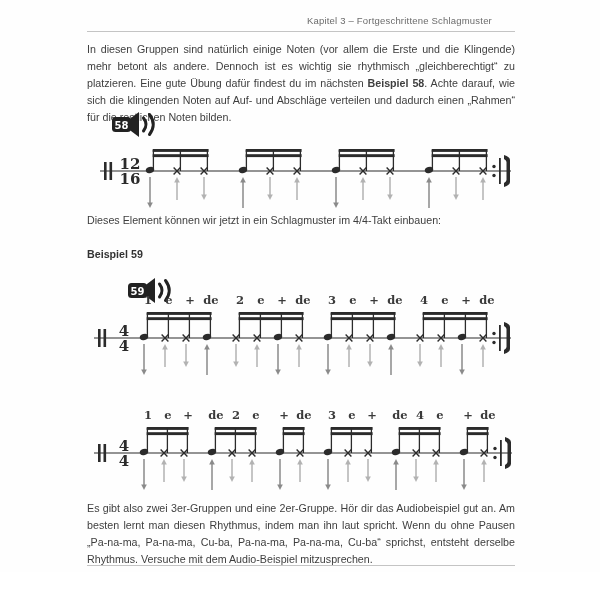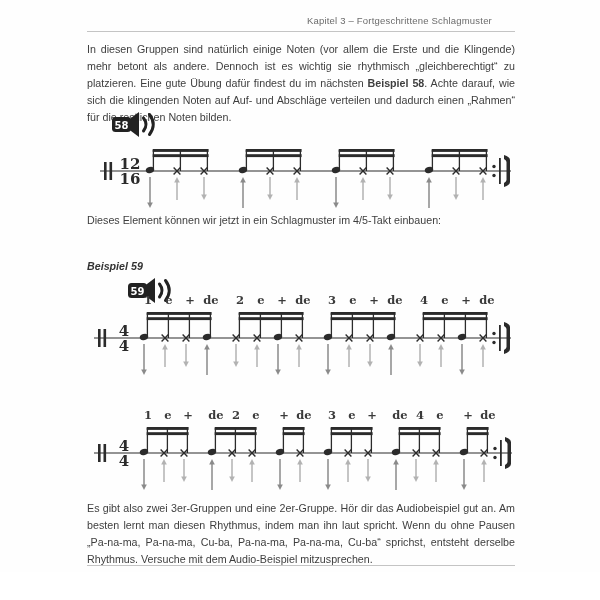--- a/index.html
+++ b/index.html
@@ -11,21 +11,21 @@
     position:absolute;top:15px;right:108px;font-size:9.5px;color:#6b6b6b;letter-spacing:.2px;
   }
   .header-rule{position:absolute;top:31px;left:87px;width:428px;height:1px;background:#c4c4c4;}
   .para{
     position:absolute;left:87px;width:428px;font-size:10.7px;line-height:1.58;color:#3e3e3e;
     margin:0;text-align:justify;
   }
   .para.left{text-align:left;}
   #p1{top:41px;}
   #p2{top:212px;}
-  #beispiel-label{position:absolute;left:87px;top:260px;font-size:10.7px;font-weight:bold;color:#333;font-style:italic;}
+  #beispiel-label{position:absolute;left:87px;top:248px;font-size:10.7px;font-weight:bold;color:#333;}
   #p3{top:380px;}
   #p4{top:500px;}
   .audio-icon{position:absolute;}
   #audio-58{top:109px;left:111px;}
   #audio-59{top:275px;left:127px;}
   .notation{position:absolute;}
   #notation-0{top:139px;left:92px;}
   #notation-1{top:292px;left:86px;}
   #notation-2{top:407px;left:86px;}
   .footer-rule{position:absolute;top:565px;left:87px;width:428px;height:1px;background:#c4c4c4;}
@@ -122,21 +122,21 @@
       <line x1="298" y1="38" x2="298" y2="57" stroke="#b2b2b2" stroke-width="1.5"></line>
       <path d="M 295.2 55.5 L 300.8 55.5 L 298 61 Z" fill="#b2b2b2"></path>
       <line x1="337" y1="42" x2="337" y2="69" stroke="#8a8a8a" stroke-width="1.5"></line>
       <path d="M 334.2 43.5 L 339.8 43.5 L 337 38 Z" fill="#8a8a8a"></path>
       <line x1="364" y1="38" x2="364" y2="57" stroke="#b2b2b2" stroke-width="1.5"></line>
       <path d="M 361.2 55.5 L 366.8 55.5 L 364 61 Z" fill="#b2b2b2"></path>
       <line x1="391" y1="42" x2="391" y2="61" stroke="#b2b2b2" stroke-width="1.5"></line>
       <path d="M 388.2 43.5 L 393.8 43.5 L 391 38 Z" fill="#b2b2b2"></path>
     </svg>
 
-  <p class="para left" id="p2">Dieses Element können wir jetzt in ein Schlagmuster im 4/5-Takt einbauen:</p>
+  <p class="para left" id="p2">Dieses Element können wir jetzt in ein Schlagmuster im 4/4-Takt einbauen:</p>
 
   <div id="beispiel-label">Beispiel 59</div>
 
   <svg class="audio-icon" id="audio-59" width="48" height="34" viewBox="0 0 48 34">
     <rect x="1" y="8" width="19" height="15" rx="3.5" fill="#222222"></rect>
     <polygon points="18,10.5 28,3 28,28 18,20.5" fill="#222222"></polygon>
     <text x="10.5" y="19.5" text-anchor="middle" class="badge-num">59</text>
     <path d="M 32.5 9 q 5 6.5 0 13" class="arc"></path>
     <path d="M 38.5 5.5 q 7.5 10 0 20" class="arc"></path>
   </svg>

